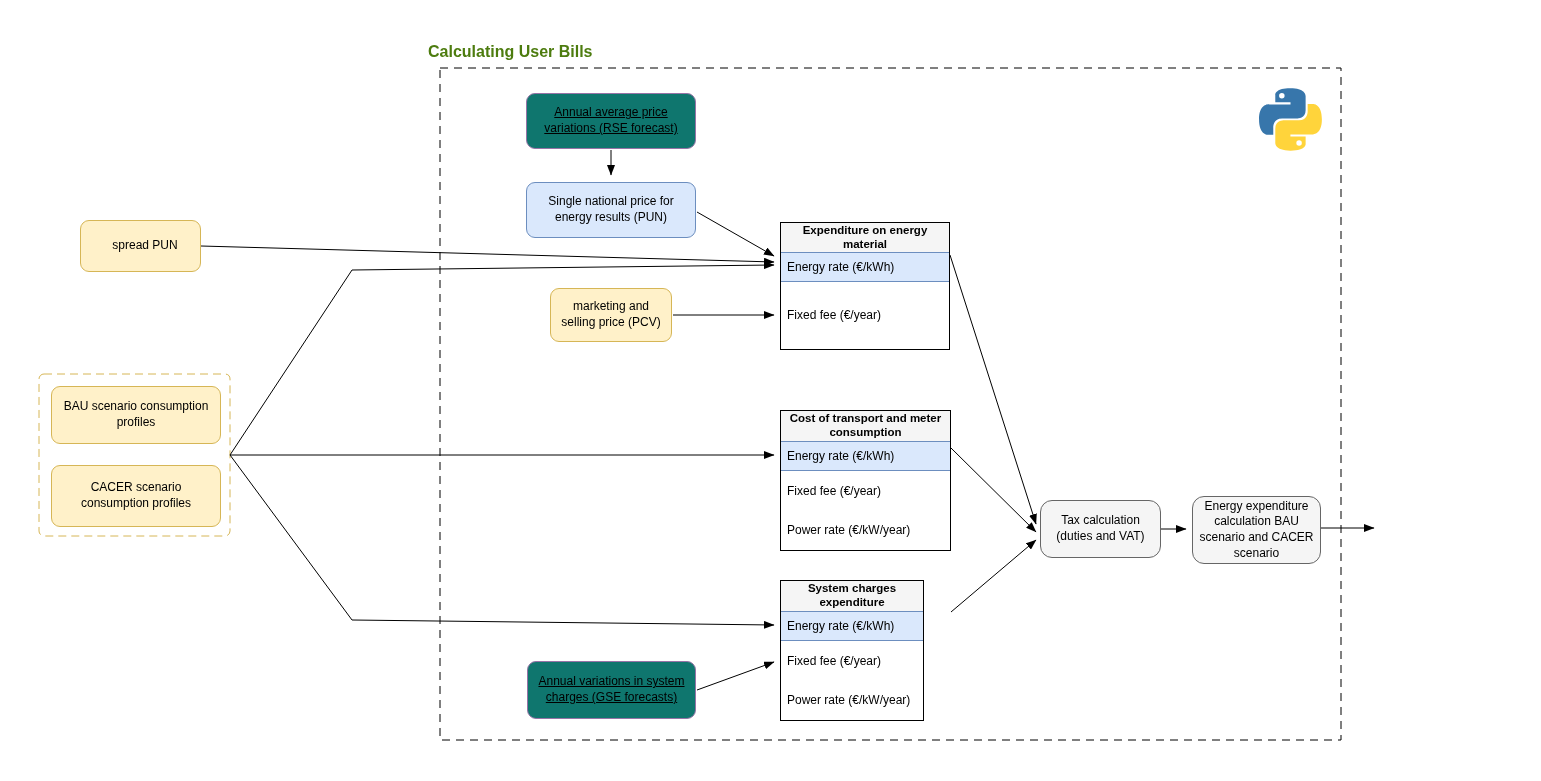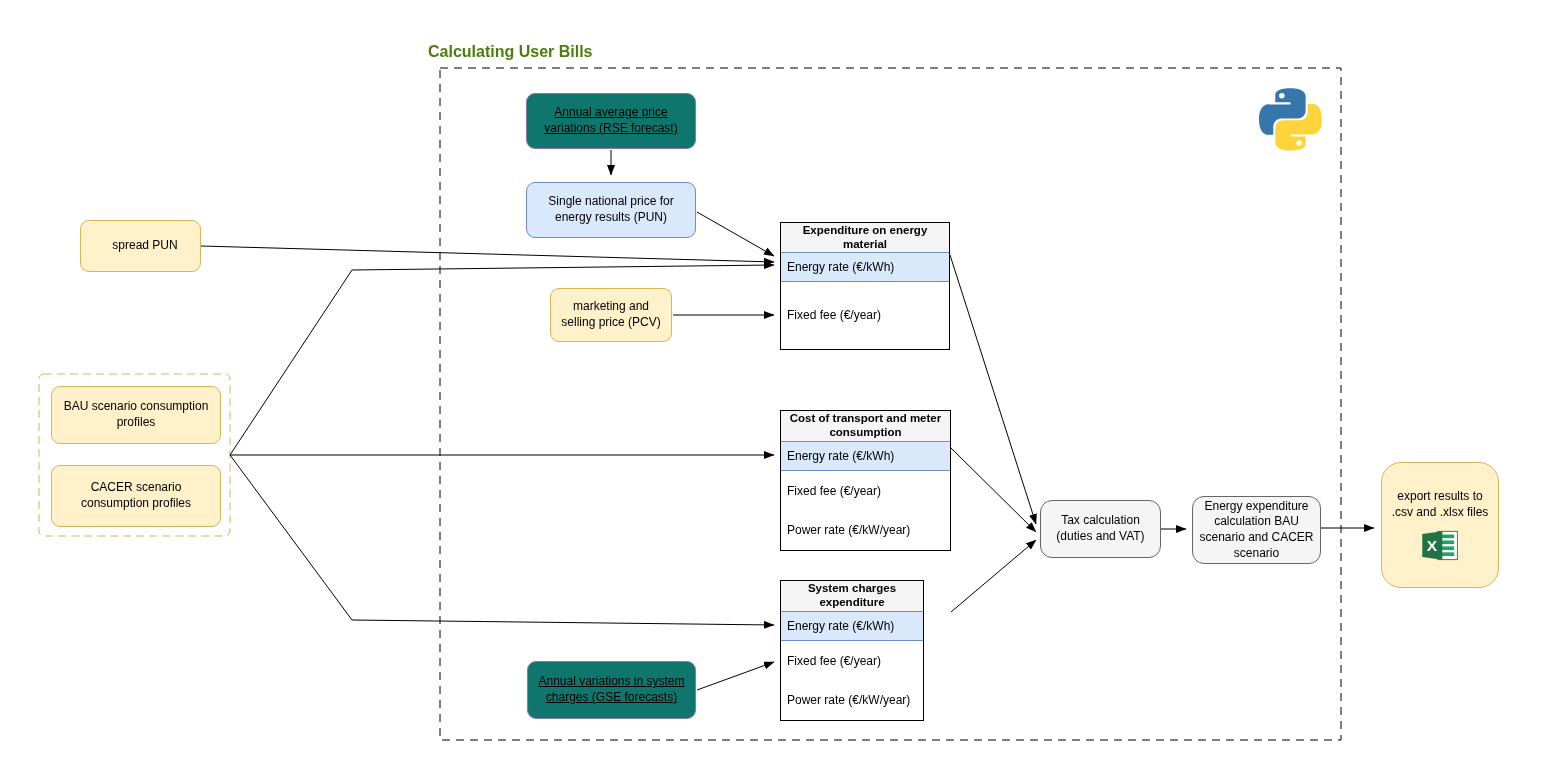--- a/index.html
+++ b/index.html
@@ -126,37 +126,20 @@
   </div>
 
   <div class="node gray" style="left:1040px; top:500px; width:121px; height:58px;">
     <span>Tax calculation (duties and VAT)</span>
   </div>
 
   <div class="node gray" style="left:1192px; top:496px; width:129px; height:68px; padding:2px 4px;">
     <span>Energy expenditure calculation BAU scenario and CACER scenario</span>
   </div>
 
-  <div class="node yellow biground" style="left:1381px; top:462px; width:118px; height:126px;">
-    <div class="export-content">
-      <span>export results to .csv and .xlsx files</span>
-
-      <svg width="37" height="31" viewBox="0 0 40 34">
-        <rect x="17" y="1.5" width="21.5" height="31" fill="#ffffff" stroke="#217346" stroke-width="1"></rect>
-        <g fill="#21A366">
-          <rect x="20.5" y="5" width="14.5" height="4"></rect>
-          <rect x="20.5" y="11.5" width="14.5" height="4"></rect>
-          <rect x="20.5" y="18" width="14.5" height="4"></rect>
-          <rect x="20.5" y="24.5" width="14.5" height="4"></rect>
-        </g>
-        <path d="M0 4.5 L22 1.5 L22 32.5 L0 29.5 Z" fill="#217346"></path>
-        <text x="10.5" y="23" font-size="17" font-weight="700" fill="#ffffff" text-anchor="middle" font-family="Liberation Sans, sans-serif">X</text>
-      </svg>
-    </div>
-  </div>
 
   <div class="dtable" style="left:780px; top:222px; width:170px; height:128px;">
     <div class="dtable-header" style="height:29px;">Expenditure on energy material</div>
     <div class="drow highlight" style="height:30px;">
       <span>Energy rate (€/kWh)</span>
     </div>
     <div class="dtable-body">
       <span class="cell-label">Fixed fee (€/year)</span>
     </div>
   </div>

